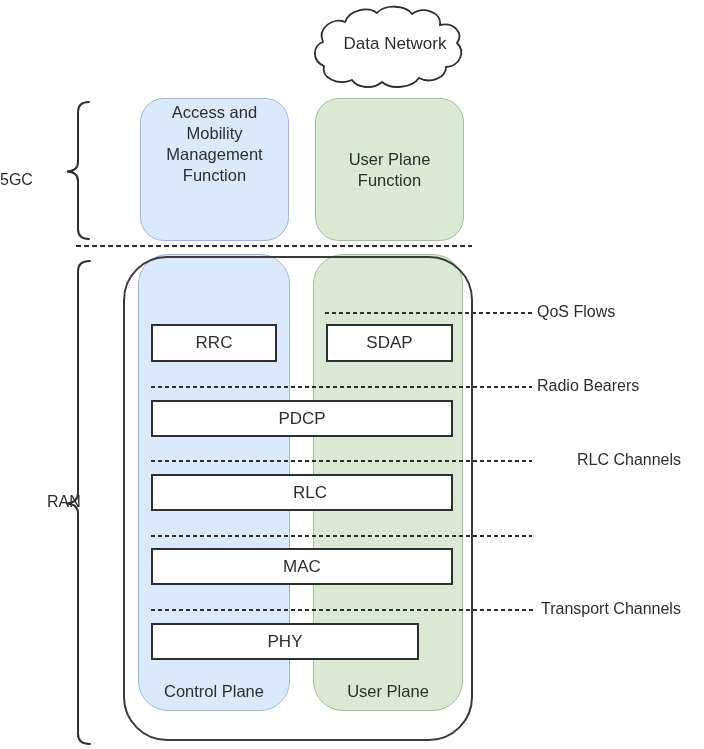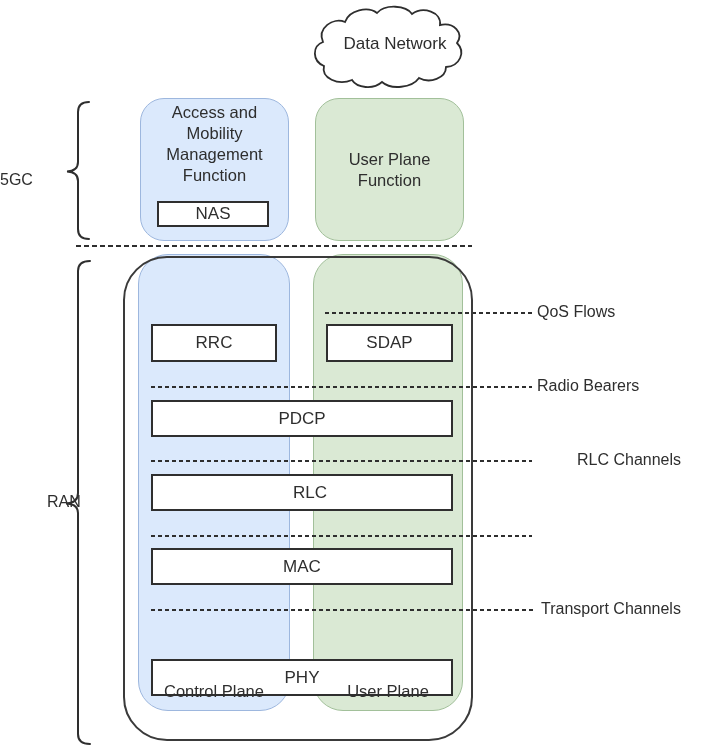--- a/index.html
+++ b/index.html
@@ -55,21 +55,21 @@
   #line-log{left:151px;top:535px;width:381px;}
   #line-tr{left:151px;top:609px;width:384px;}
 
   
   .proto-box{background:#fff;border:2px solid var(--box-border);font-size:17px;z-index:5;}
   #box-rrc{left:151px;top:324px;width:126px;height:38px;}
   #box-sdap{left:326px;top:324px;width:127px;height:38px;}
   #box-pdcp{left:151px;top:400px;width:302px;height:37px;}
   #box-rlc{left:151px;top:474px;width:302px;height:37px;padding-left:16px;}
   #box-mac{left:151px;top:548px;width:302px;height:37px;}
-  #box-phy{left:151px;top:623px;width:302px;height:37px;margin-top:36px;}
+  #box-phy{left:151px;top:623px;width:268px;height:37px;}
 
   
   .chan-label{height:20px;font-size:16px;display:flex;align-items:center;z-index:3;white-space:nowrap;}
   #lbl-qos{left:537px;top:302px;}
   #lbl-rb{left:537px;top:376px;}
   #lbl-rlc{left:537px;top:450px;margin-left:40px;}
   #lbl-log{left:537px;top:525px;}
   #lbl-tr{left:541px;top:599px;}
 
   
@@ -107,21 +107,20 @@
   <div class="abs" id="label-5gc">5GC</div>
   <div class="abs" id="label-ran">RAN</div>
 
   <div class="abs" id="amf-box"></div>
   <div class="abs" id="amf-title">
     <div>Access and</div>
     <div>Mobility</div>
     <div>Management</div>
     <div>Function</div>
   </div>
-  <div class="abs ctext" id="nas-box">NAS</div>
 
   <div class="abs" id="upf-box"></div>
   <div class="abs" id="upf-title">
     <div>User Plane</div>
     <div>Function</div>
   </div>
 
   <div class="abs" id="sep-line"></div>
 
   <div class="abs" id="col-control"></div>

